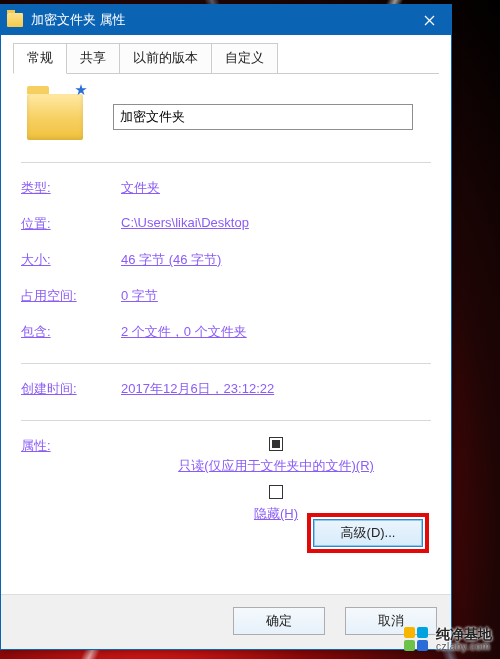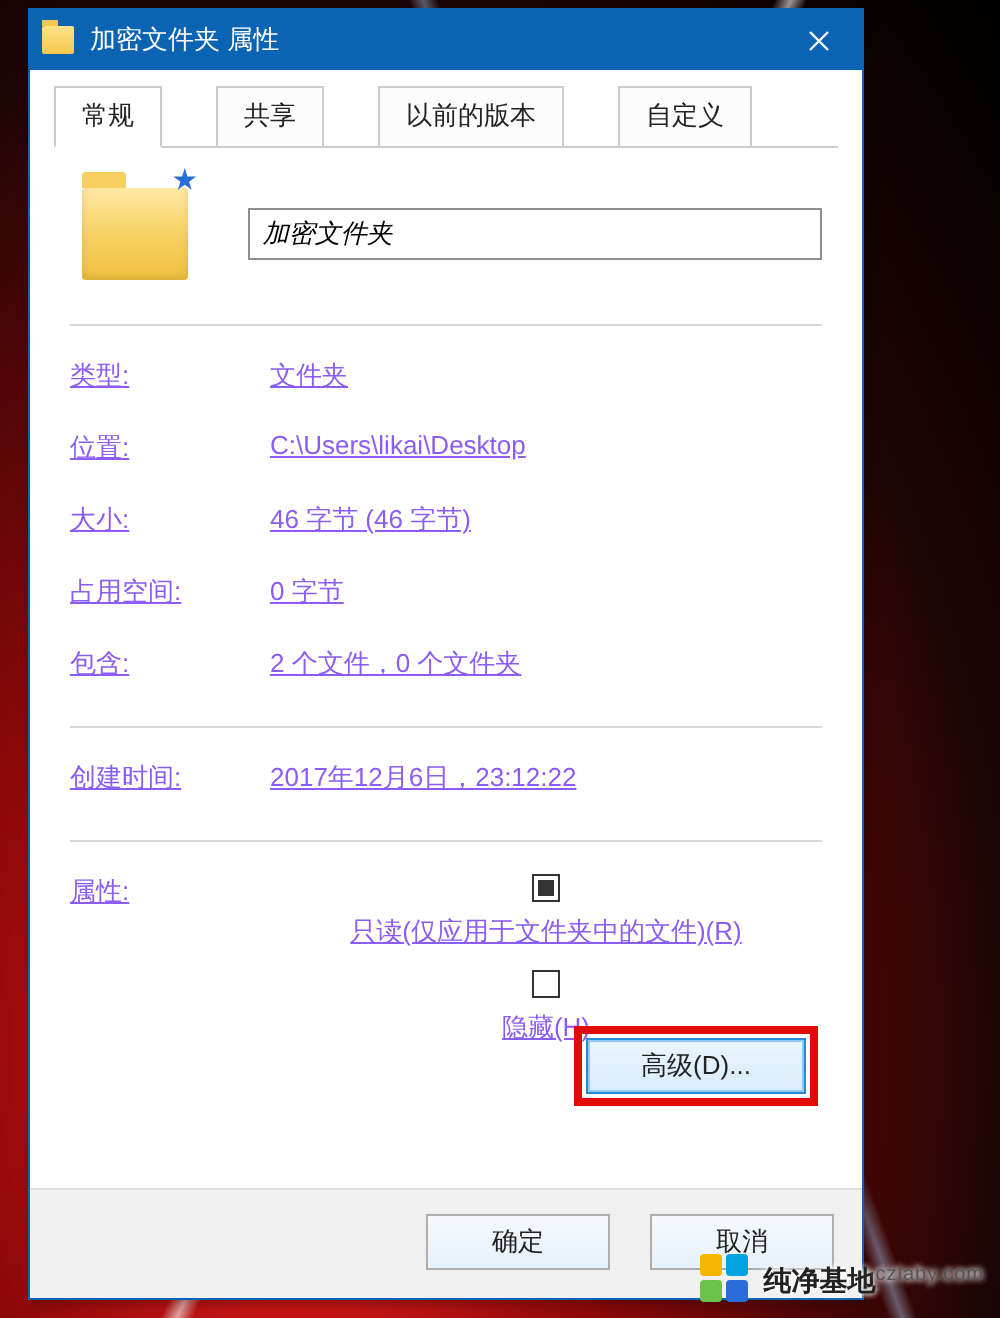--- a/index.html
+++ b/index.html
@@ -19,22 +19,22 @@
     }
     .bg-layer::before {
       content: "";
       position: absolute; inset: 0;
       background:
         linear-gradient(115deg, transparent 48%, rgba(255,255,255,.6) 49%, transparent 50%),
         linear-gradient(70deg, transparent 60%, rgba(180,220,255,.4) 61%, transparent 62%);
     }
     .dialog {
       position: absolute;
-      left: 14px; top: 4px;
-      width: 418px;
+      left: 0; top: 4px;
+      width: 452px;
       border: 1px solid #0b63b3;
       background: #fff;
       box-shadow: 2px 2px 6px rgba(0,0,0,.3);
     }
     .titlebar {
       background: #0b63b3;
       color: #fff;
       display: flex;
       align-items: center;
       height: 30px;
@@ -79,21 +79,21 @@
       color:#222;
       cursor:pointer;
     }
     .tab.active {
       position:relative;
       z-index:2;
       background:#fff;
       border-bottom:1px solid #fff;
       margin-bottom:-1px;
     }
-    .tab:not(.active) { background:#fcfcfc;margin-left:28px; }
+    .tab:not(.active) { background:#fcfcfc; }
     .pane {
       padding: 20px 8px 10px 8px;
       height: 520px;
     }
     .icon-row {
       display:flex;
       align-items:center;
       gap:30px;
     }
     .folder-icon {
@@ -111,21 +111,20 @@
       content:"";position:absolute;top:-10px;right:-4px;
       width:12px;height:12px;background:#2a6fd6;
       clip-path:polygon(50% 0,61% 35%,98% 35%,68% 57%,79% 91%,50% 70%,21% 91%,32% 57%,2% 35%,39% 35%);
     }
     .name-input {
       width:300px;height:26px;
       border:1px solid #8e8e8e;
       padding:0 6px;
       font-size:13px;
       outline:none;
-      font-style:italic;
     }
     .sep {
       border:none;border-top:1px solid #d8d8d8;
       margin:22px 0 16px;
     }
     .row {
       display:flex;
       margin-bottom:18px;
       color:#8b5cf6;
       text-decoration:underline;
@@ -180,21 +179,21 @@
       text-shadow:0 0 3px #fff,0 0 3px #fff;
     }
     .wm-logo{
       width:26px;height:26px;position:relative;
     }
     .wm-logo span{position:absolute;border-radius:2px;}
     .ql1{left:0;top:0;width:11px;height:11px;background:#f8b500;}
     .ql2{left:13px;top:0;width:11px;height:11px;background:#00a3e0;}
     .ql3{left:0;top:13px;width:11px;height:11px;background:#6cc24a;}
     .ql4{left:13px;top:13px;width:11px;height:11px;background:#2b6dd8;}
-    .wm-text{display:flex;line-height:1.05;}
+    .wm-text{display:flex;flex-direction:column;line-height:1.05;}
     .wm-sub{font-size:10px;font-weight:400;color:#555;letter-spacing:.5px;}
   </style>
 </head>
 <body>
 
 <div class="bg-layer"></div>
 
 <div class="dialog">
   <div class="titlebar">
     <div class="tb-icon"></div>

